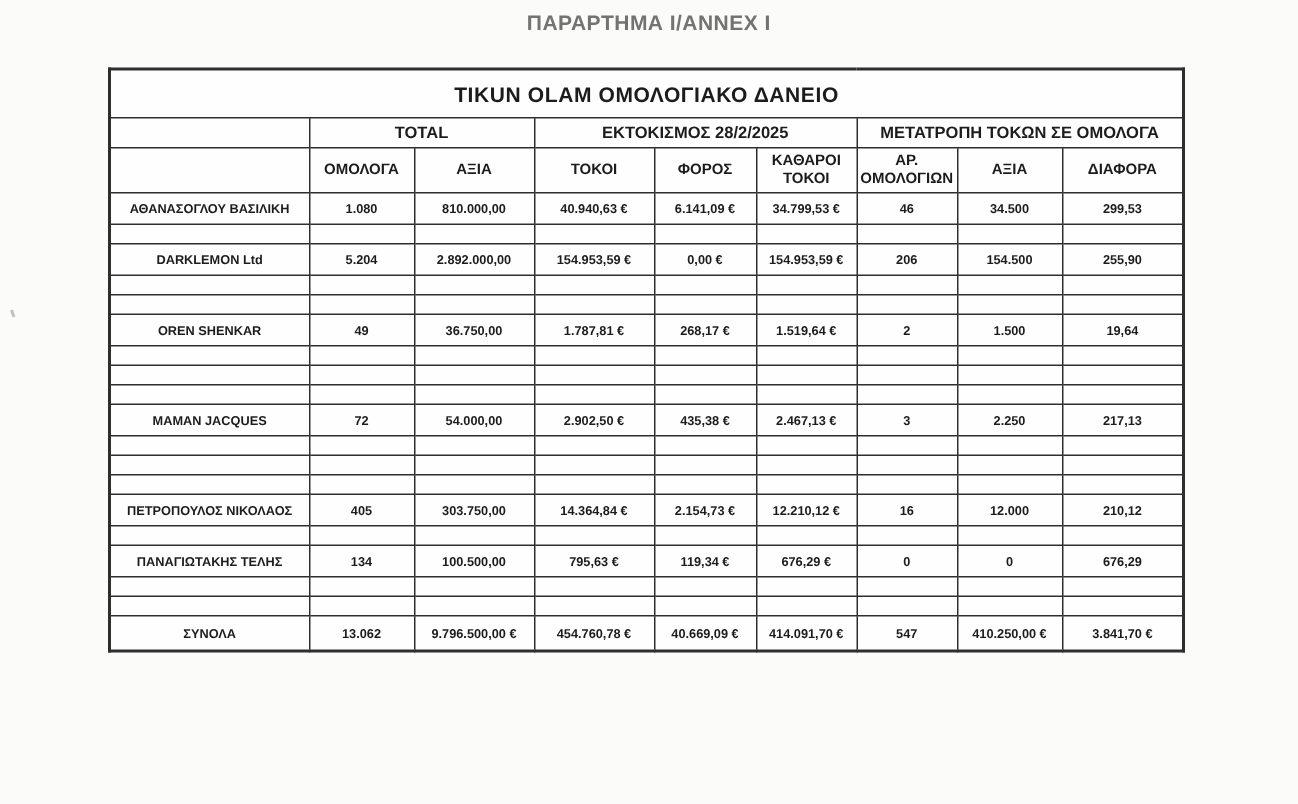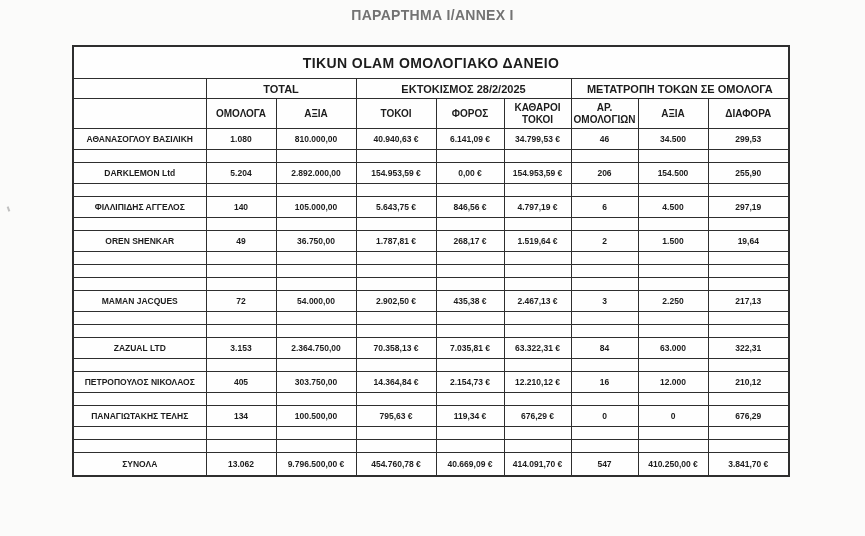--- a/index.html
+++ b/index.html
@@ -162,31 +162,20 @@
         <td></td>
         <td></td>
         <td></td>
         <td></td>
         <td></td>
         <td></td>
         <td></td>
         <td></td>
         <td></td>
       </tr>
-      <tr class="entry-row">
-        <td>ΦΙΛΛΙΠΙΔΗΣ ΑΓΓΕΛΟΣ</td>
-        <td>140</td>
-        <td>105.000,00</td>
-        <td>5.643,75 €</td>
-        <td>846,56 €</td>
-        <td>4.797,19 €</td>
-        <td>6</td>
-        <td>4.500</td>
-        <td>297,19</td>
-      </tr>
       <tr class="spacer-row">
         <td></td>
         <td></td>
         <td></td>
         <td></td>
         <td></td>
         <td></td>
         <td></td>
         <td></td>
         <td></td>
@@ -260,31 +249,20 @@
       <tr class="spacer-row">
         <td></td>
         <td></td>
         <td></td>
         <td></td>
         <td></td>
         <td></td>
         <td></td>
         <td></td>
         <td></td>
-      </tr>
-      <tr class="entry-row">
-        <td>ZAZUAL LTD</td>
-        <td>3.153</td>
-        <td>2.364.750,00</td>
-        <td>70.358,13 €</td>
-        <td>7.035,81 €</td>
-        <td>63.322,31 €</td>
-        <td>84</td>
-        <td>63.000</td>
-        <td>322,31</td>
       </tr>
       <tr class="spacer-row">
         <td></td>
         <td></td>
         <td></td>
         <td></td>
         <td></td>
         <td></td>
         <td></td>
         <td></td>

